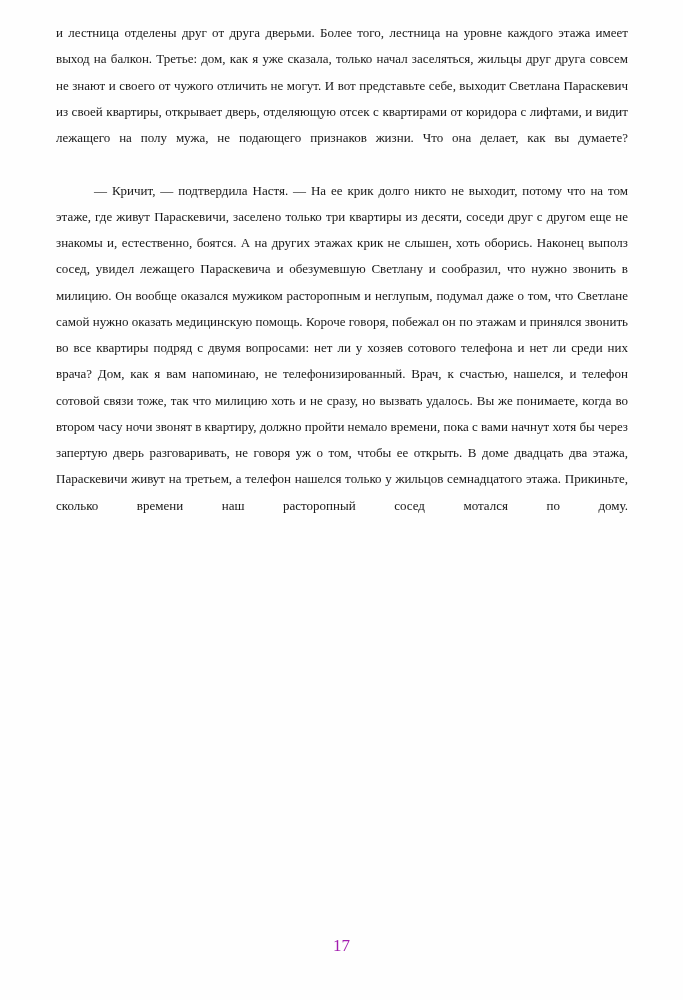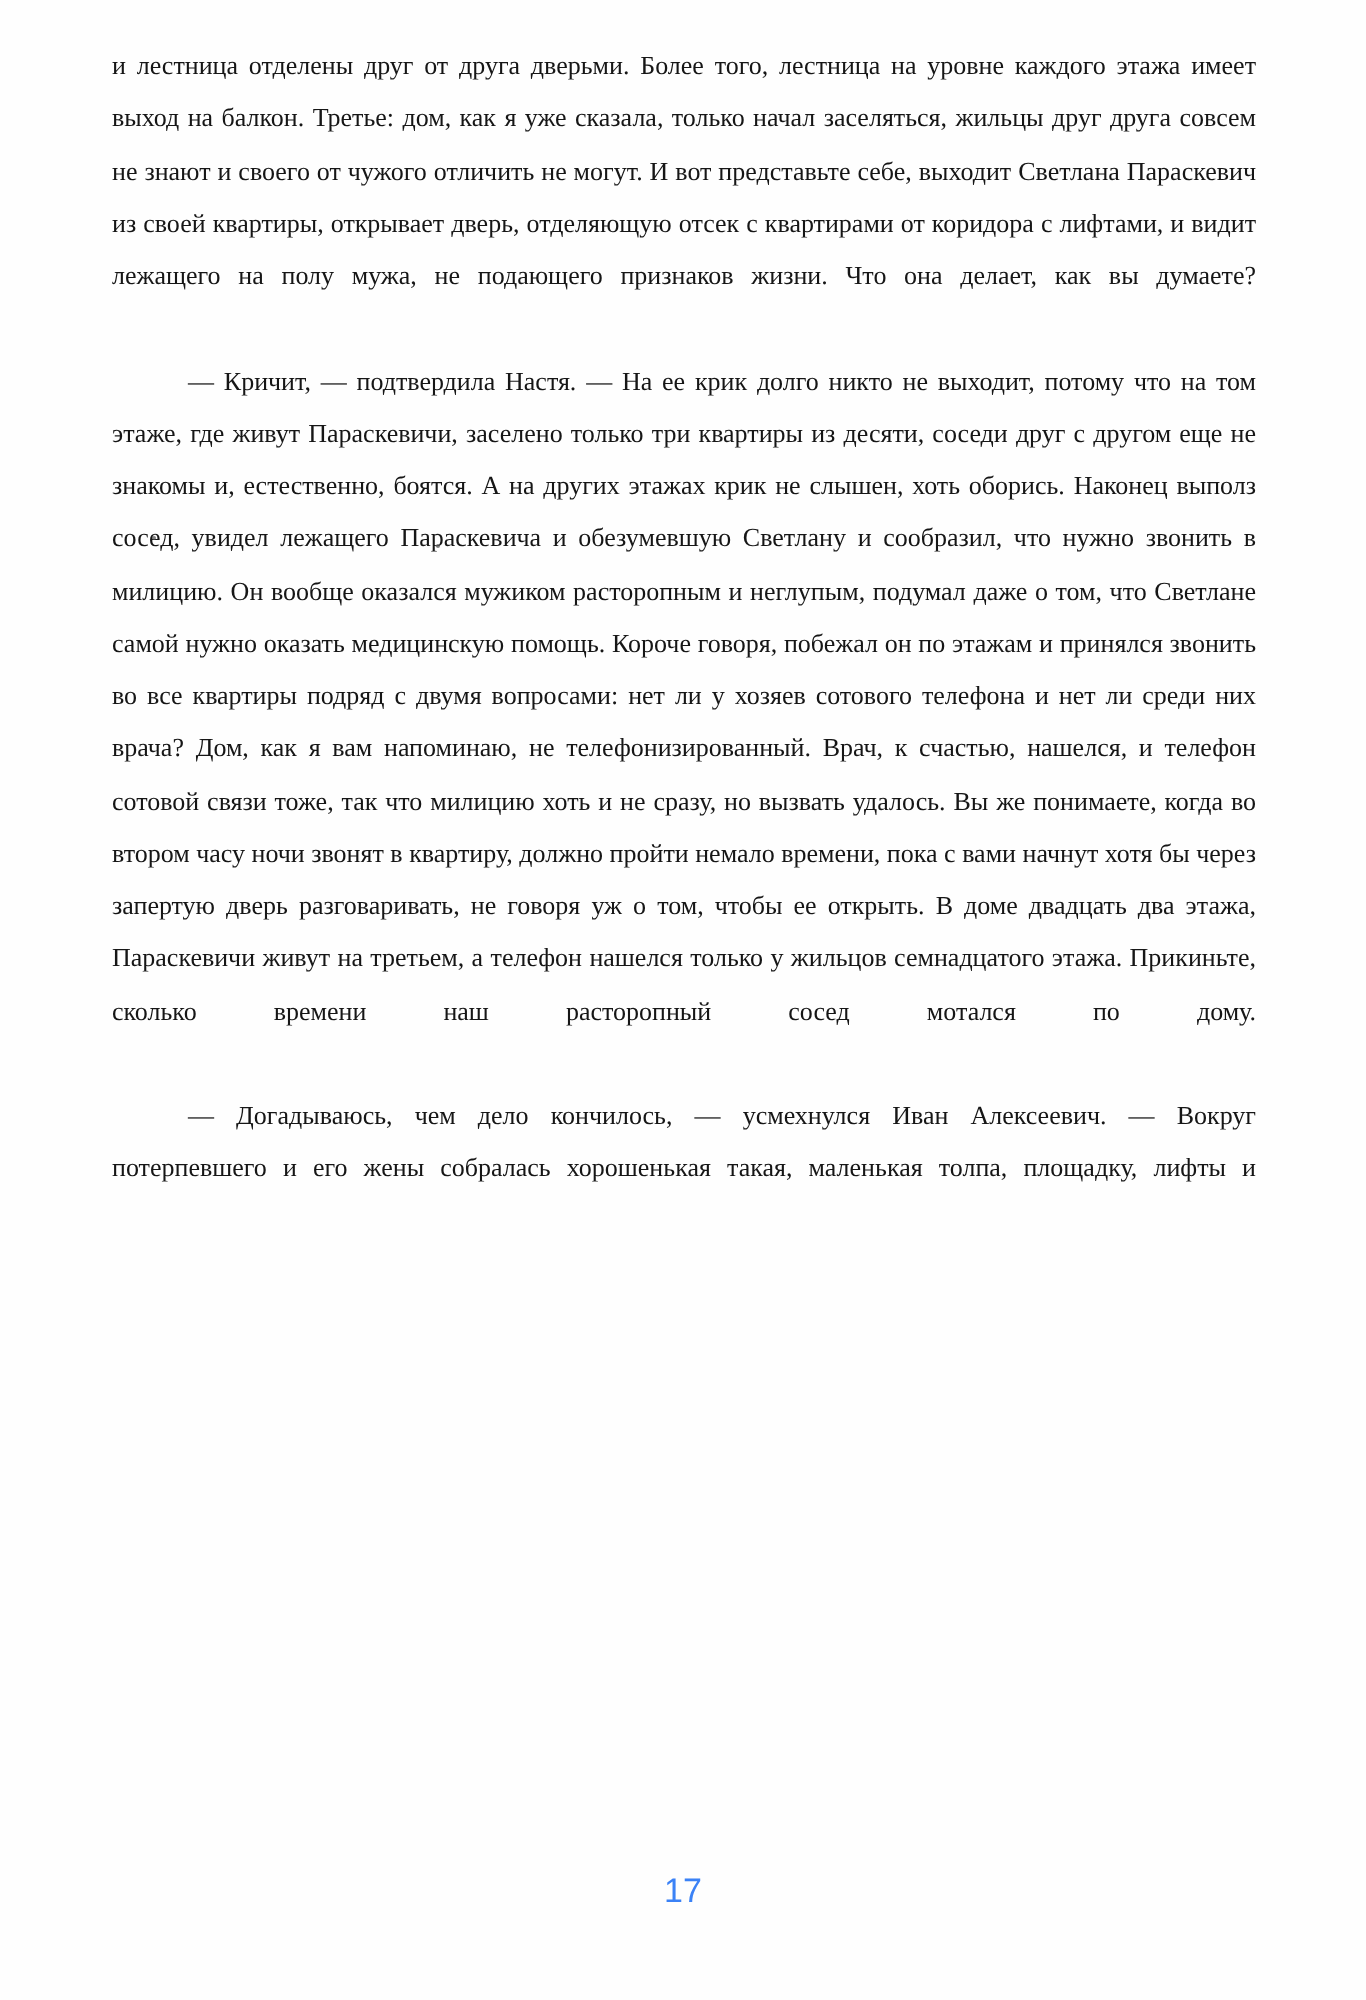--- a/index.html
+++ b/index.html
@@ -50,23 +50,23 @@
     display: inline-block;
     width: 100%;
   }
 
   .page-number {
     position: absolute;
     left: 0;
     right: 0;
     top: 936px;
     text-align: center;
-    font-family: Liberation Sans, sans-serif;
+    font-family: Liberation Serif, serif;
     font-size: 17px;
-    color: #3b82f6;
+    color: #a21caf;
   }
 
   
   .scan-speck {
     position: absolute;
     width: 2px;
     height: 2px;
     background: #555;
     border-radius: 50%;
     opacity: .75;
@@ -76,21 +76,20 @@
   .speck-b { left: 218px; top: 272px; }
 </style>
 </head>
 <body>
 
 <div class="page">
 
   <div class="text-column">
     <p class="para continuation">и лестница отделены друг от друга дверьми. Более того, лестница на уровне каждого этажа имеет выход на балкон. Третье: дом, как я уже сказала, только начал заселяться, жильцы друг друга совсем не знают и своего от чужого отличить не могут. И вот представьте себе, выходит Светлана Параскевич из своей квартиры, открывает дверь, отделяющую отсек с квартирами от коридора с лифтами, и видит лежащего на полу мужа, не подающего признаков жизни. Что она делает, как вы думаете?</p>
     <p class="para">— Кричит, — подтвердила Настя. — На ее крик долго никто не выходит, потому что на том этаже, где живут Параскевичи, заселено только три квартиры из десяти, соседи друг с другом еще не знакомы и, естественно, боятся. А на других этажах крик не слышен, хоть оборись. Наконец выполз сосед, увидел лежащего Параскевича и обезумевшую Светлану и сообразил, что нужно звонить в милицию. Он вообще оказался мужиком расторопным и неглупым, подумал даже о том, что Светлане самой нужно оказать медицинскую помощь. Короче говоря, побежал он по этажам и принялся звонить во все квартиры подряд с двумя вопросами: нет ли у хозяев сотового телефона и нет ли среди них врача? Дом, как я вам напоминаю, не телефонизированный. Врач, к счастью, нашелся, и телефон сотовой связи тоже, так что милицию хоть и не сразу, но вызвать удалось. Вы же понимаете, когда во втором часу ночи звонят в квартиру, должно пройти немало времени, пока с вами начнут хотя бы через запертую дверь разговаривать, не говоря уж о том, чтобы ее открыть. В доме двадцать два этажа, Параскевичи живут на третьем, а телефон нашелся только у жильцов семнадцатого этажа. Прикиньте, сколько времени наш расторопный сосед мотался по дому.</p>
-    <p class="para">— Догадываюсь, чем дело кончилось, — усмехнулся Иван Алексеевич. — Вокруг потерпевшего и его жены собралась хорошенькая такая, маленькая толпа, площадку, лифты и</p>
   </div>
 
   <span class="scan-speck speck-a"></span>
   <span class="scan-speck speck-b"></span>
 
   <div class="page-number">17</div>
 
 </div>
 
 </body></html>

